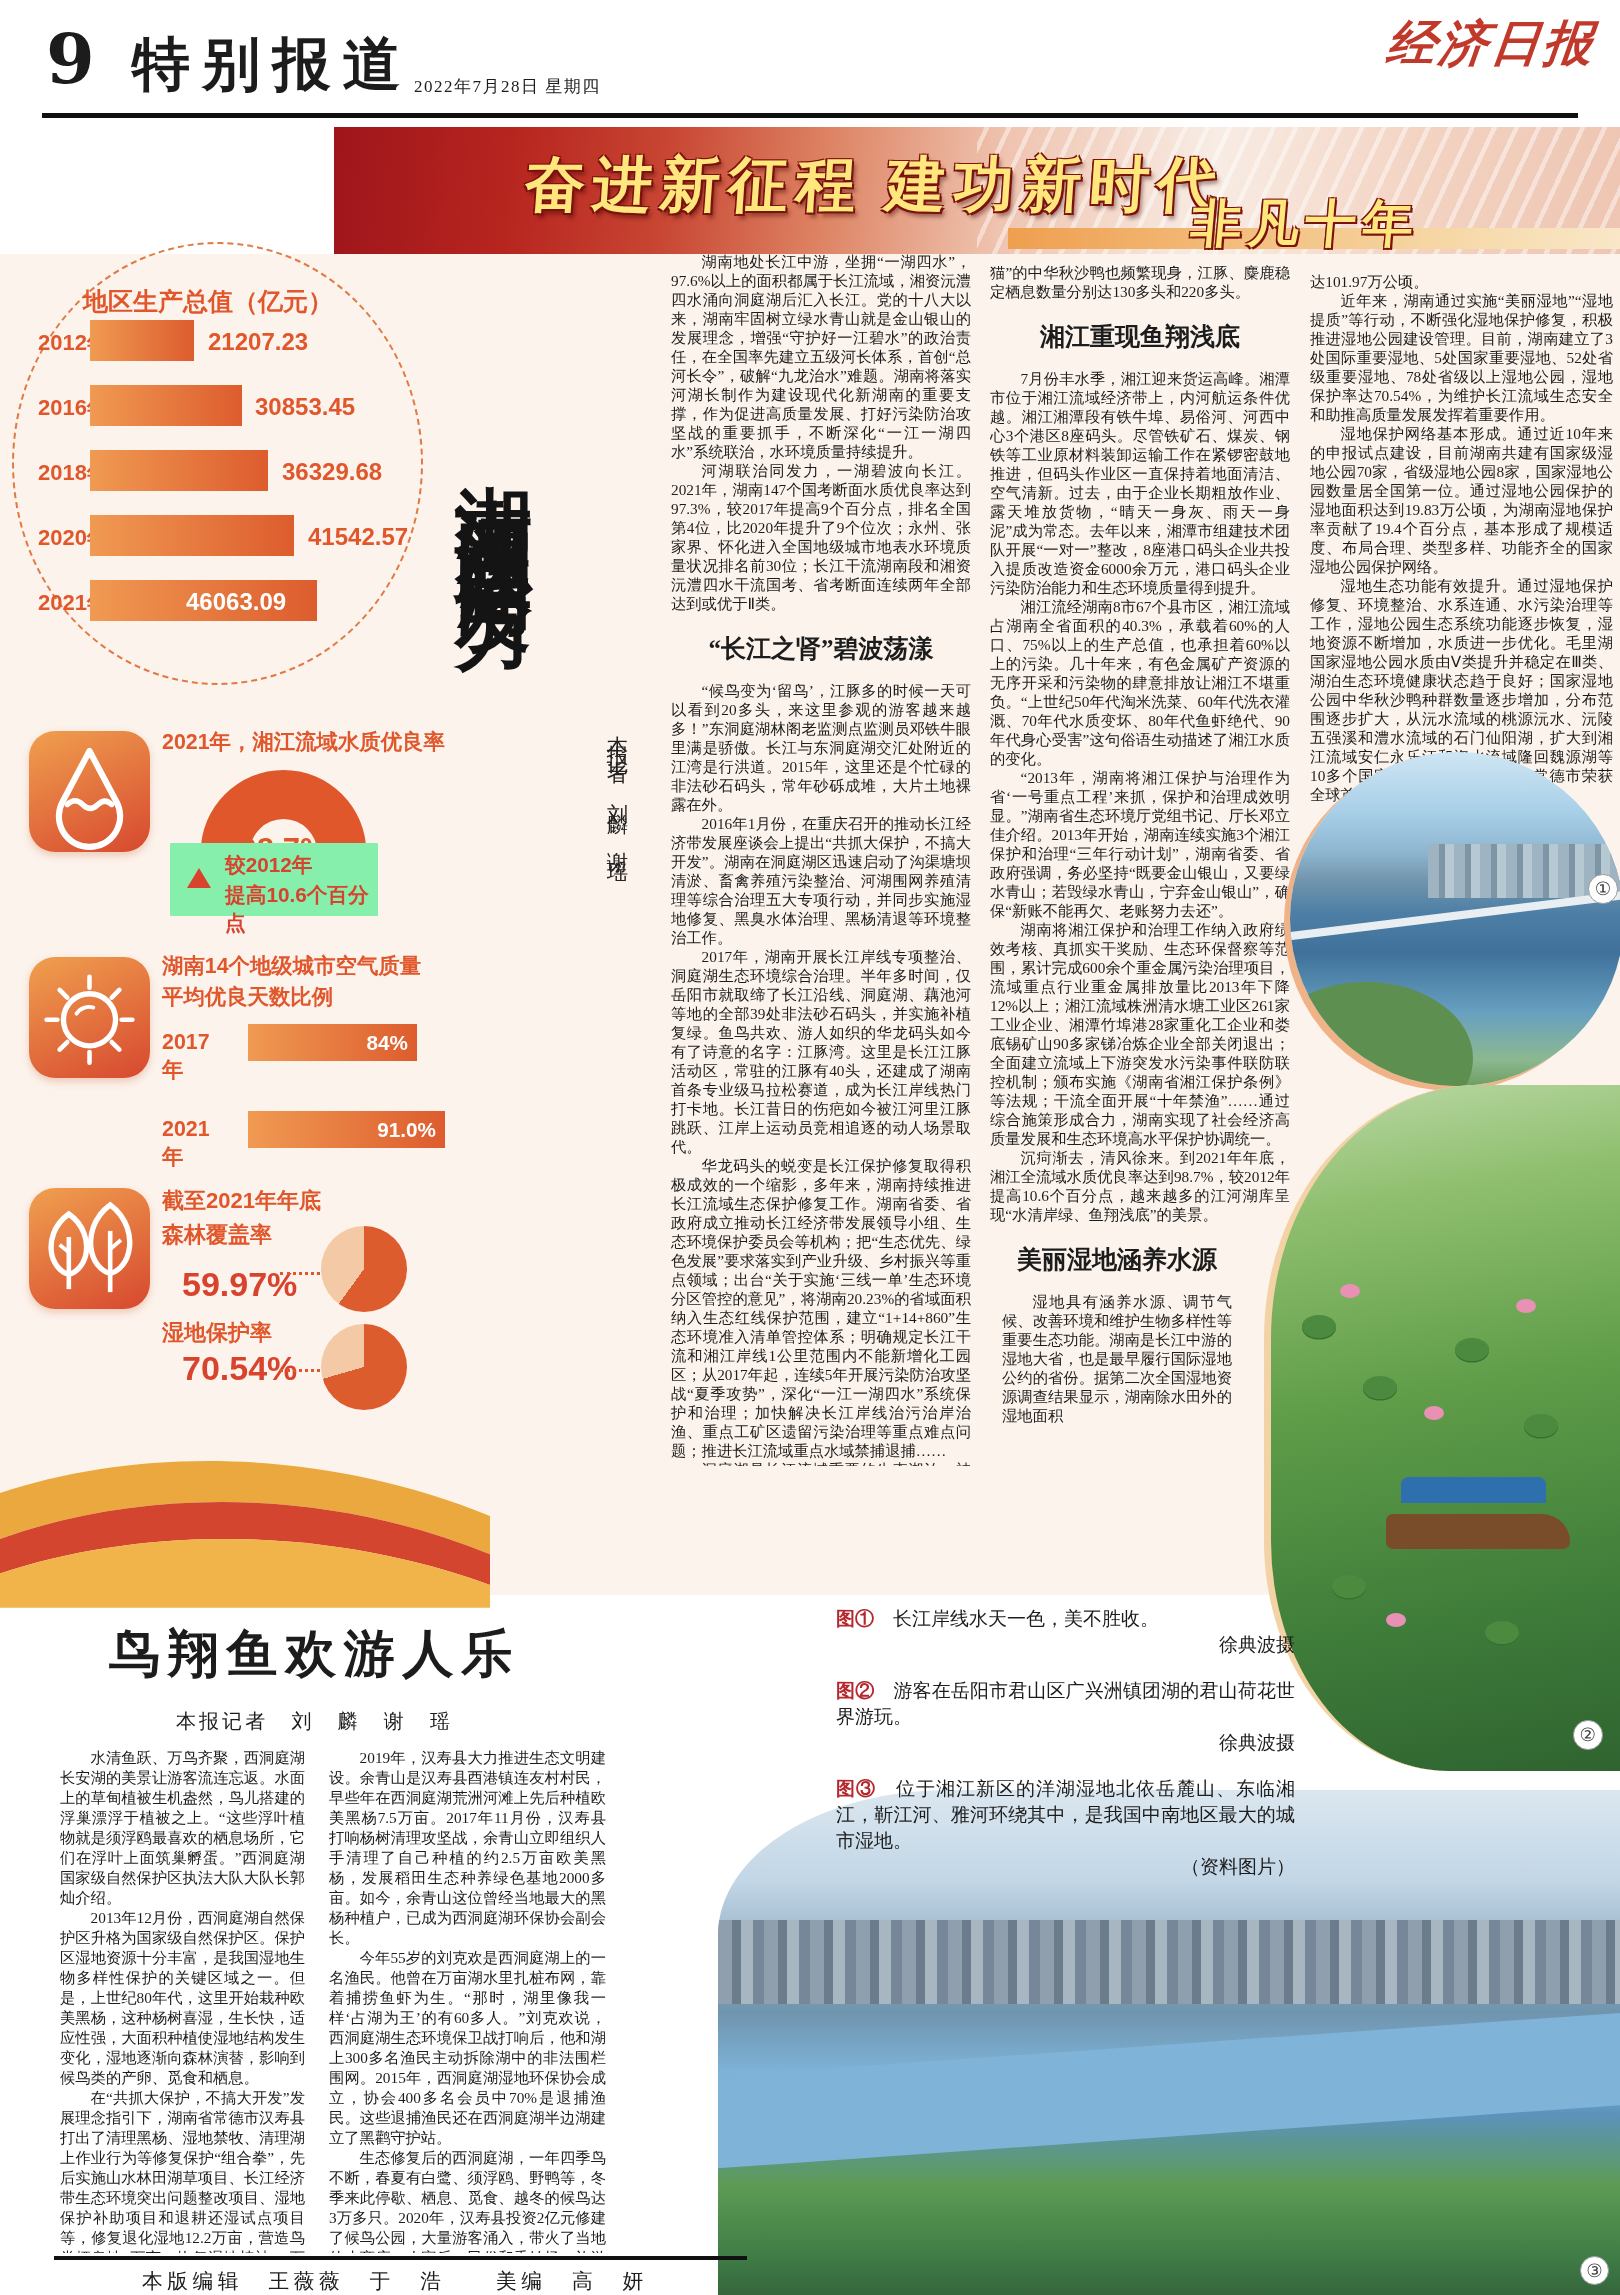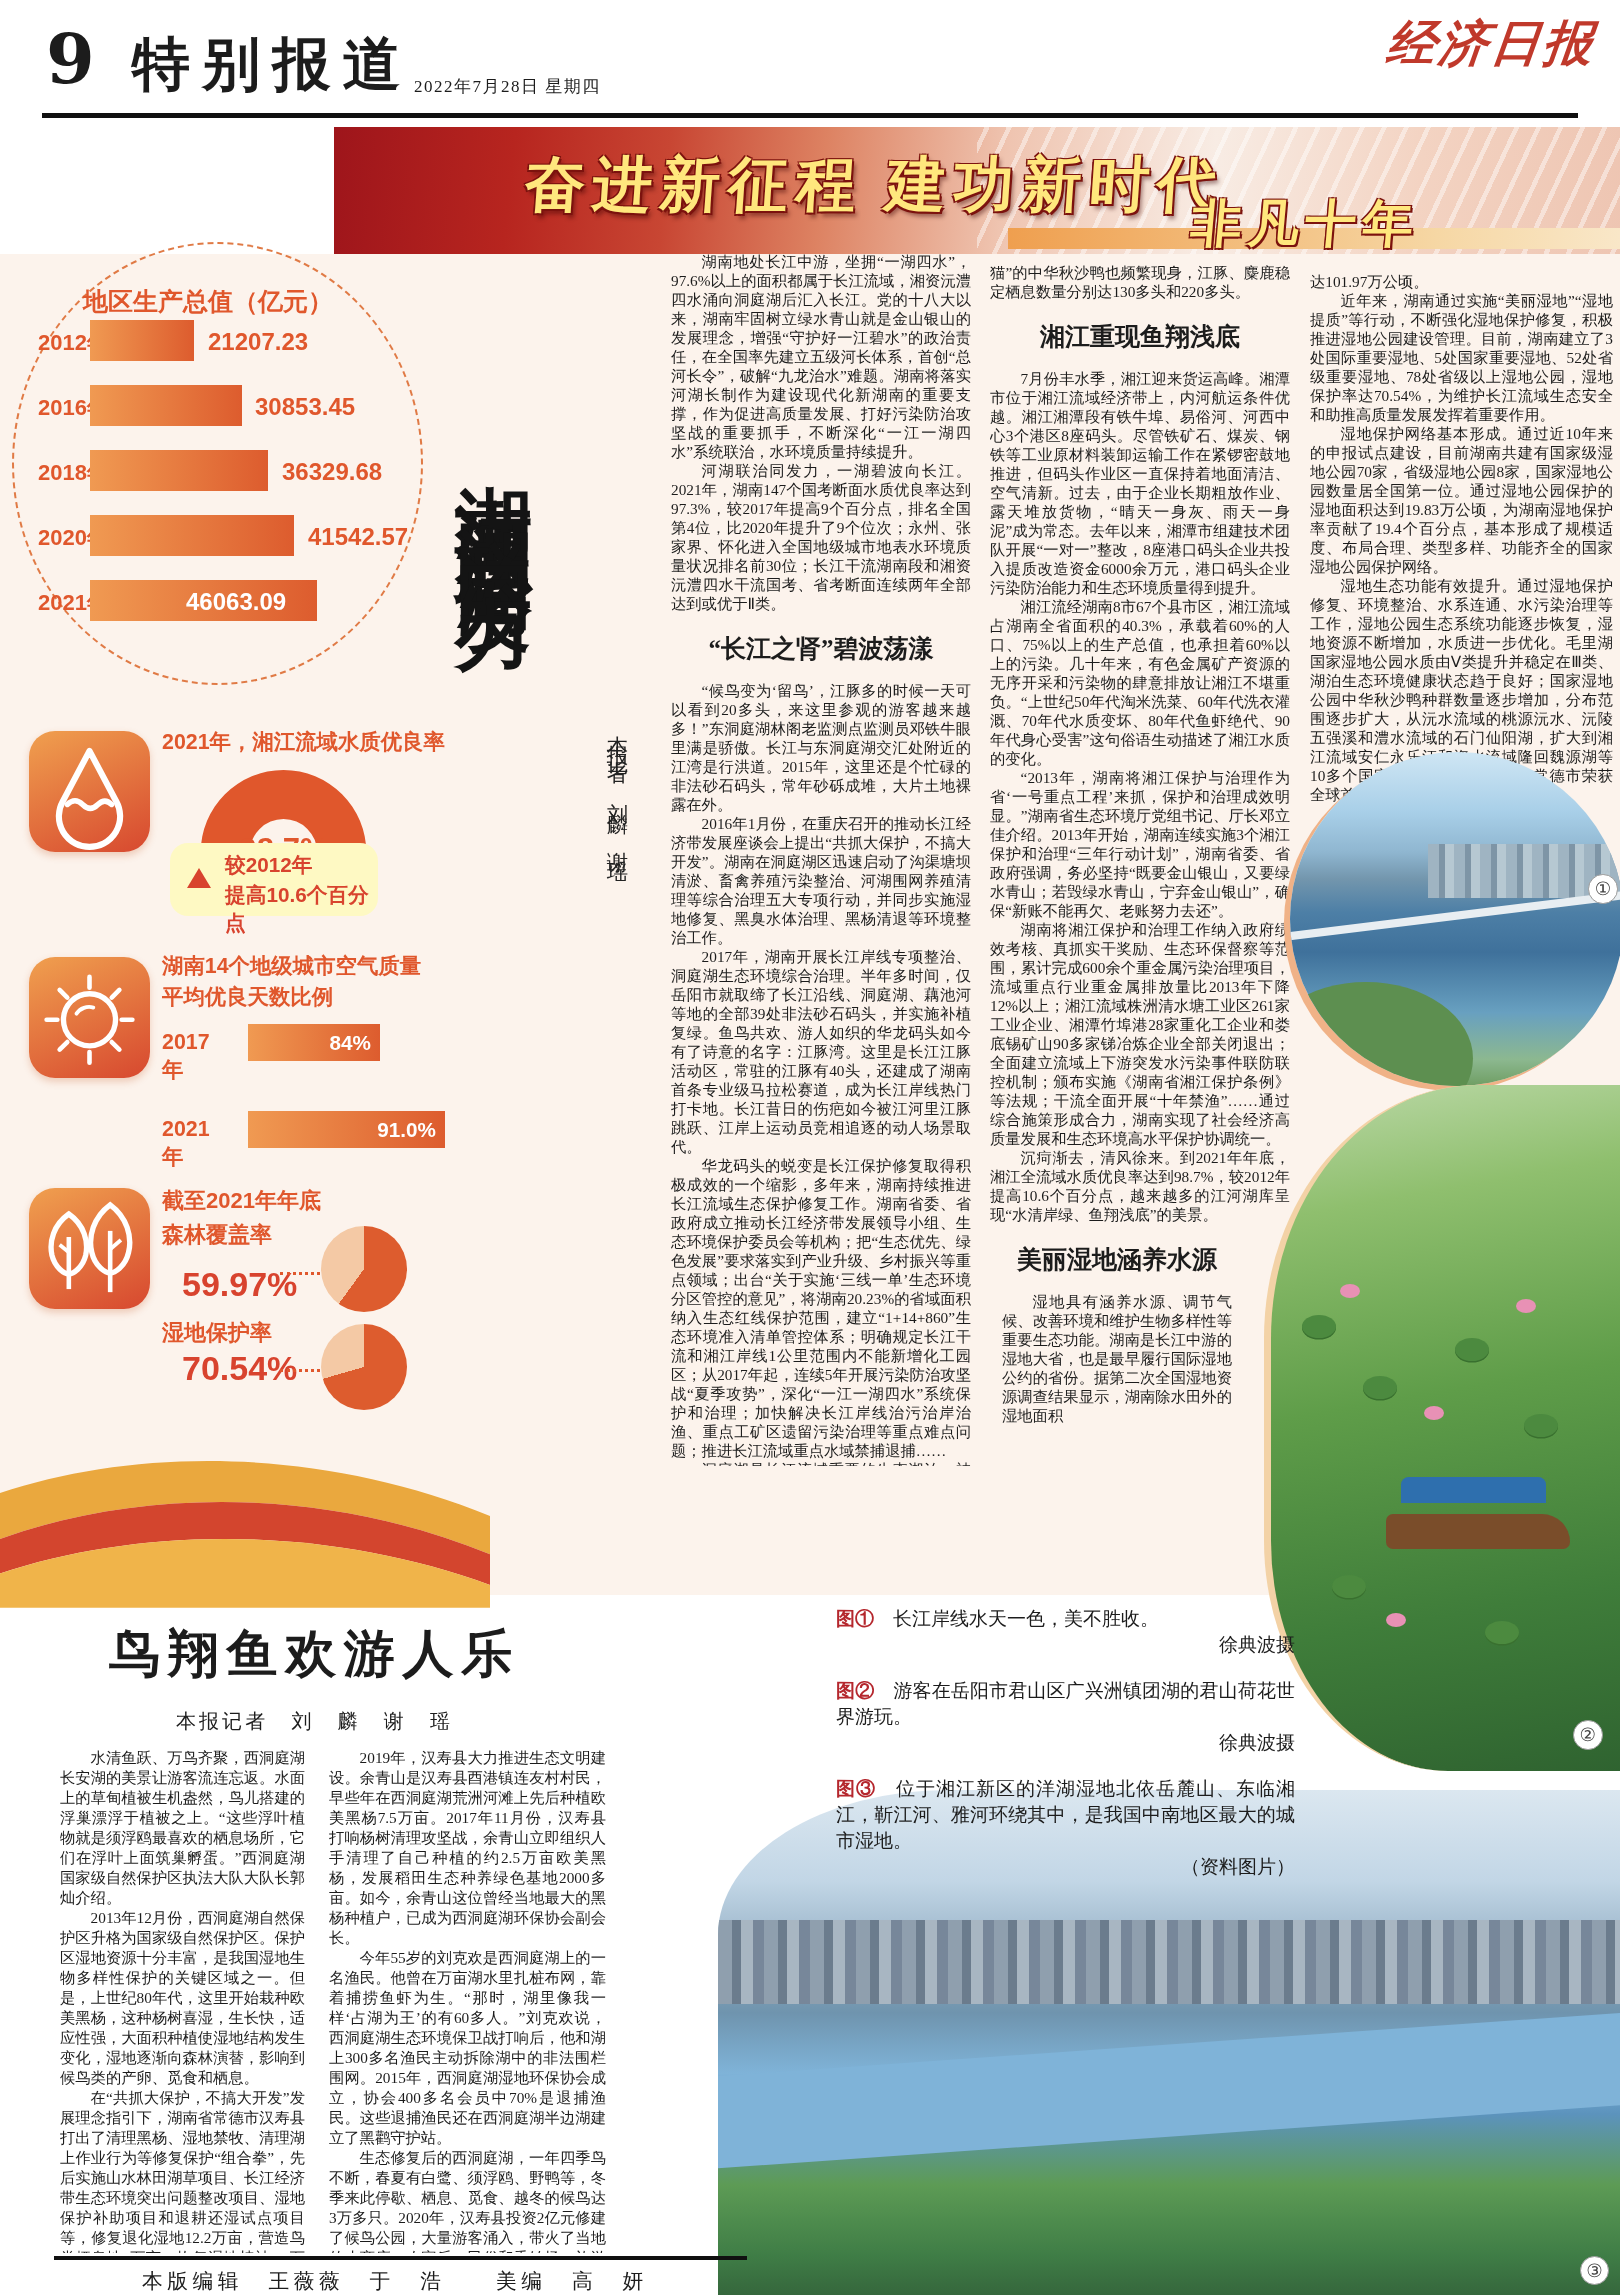--- a/index.html
+++ b/index.html
@@ -40,21 +40,21 @@
            background:linear-gradient(90deg,#f09a52,#dd5c2e);}
   .gdp-val{position:absolute;top:7.7px;font-size:24px;font-family:"Liberation Sans",sans-serif;
            color:#e0572c;font-weight:bold;white-space:nowrap;}
   .gdp-val.inside{color:#ffffff;}
   .icon-card{border-radius:26px;width:121px;height:121px;
      background:linear-gradient(155deg,#f0a04f,#d7482f);box-shadow:0 3.1px 7.7px rgba(200,90,40,.25);}
   #water-card{left:29px;top:731px;}
   #water-label{left:162px;top:727px;width:337px;font-size:21.4px;}
   #gauge-wrap{left:193px;top:756px;width:181px;height:100px;}
   #gauge-text{left:193px;top:832px;width:181px;text-align:center;font-size:31px;}
-  #water-badge{left:170px;top:843px;width:208px;height:73px;background:#fef9c3;border-radius:18px;}
+  #water-badge{left:170px;top:843px;width:208px;height:73px;background:#86efac;border-radius:1px;}
   #water-badge .tri{position:absolute;left:17px;top:24.5px;width:0;height:0;
      border-left:12.2px solid transparent;border-right:12.2px solid transparent;border-bottom:20px solid #d8432e;}
   #water-badge .t1{position:absolute;left:55px;top:7.7px;font-size:20.7px;}
   #water-badge .t2{position:absolute;left:55px;top:38px;font-size:20.7px;}
   #sun-card{left:29px;top:957px;}
   #air-label{left:162px;top:951px;width:260px;font-size:21.4px;line-height:31px;}
   .air-row .yr{position:absolute;left:0;top:6.1px;font-size:21.4px;font-family:"Liberation Sans",sans-serif;
                color:#e0572c;font-weight:bold;}
   .air-bar{position:absolute;left:86px;top:0;height:37px;
            background:linear-gradient(90deg,#f09a52,#dd5c2e);}
@@ -208,21 +208,21 @@
           <line x1="108" y1="111" x2="118" y2="121"></line>
         <line x1="40" y1="121" x2="50" y2="111"></line>
           <line x1="108" y1="53" x2="118" y2="43"></line>
       </g>
       <path d="M62 74 a20 20 0 0 1 22 -8" fill="none" stroke="#ffffff" stroke-width="5" stroke-linecap="round"></path>
     </svg>
   </div>
   <div class="abs ig-label" id="air-label">湖南14个地级城市空气质量平均优良天数比例</div>
   <div class="air-row" id="air-row1">
     <span class="yr">2017年</span>
-    <div class="air-bar" style="width: 132px;">
+    <div class="air-bar" style="width: 169px;">
       <span class="air-pct">84%</span>
     </div>
   </div>
   <div class="air-row" id="air-row2">
     <span class="yr">2021年</span>
     <div class="air-bar" style="width: 197px;">
       <span class="air-pct">91.0%</span>
     </div>
   </div>
 

